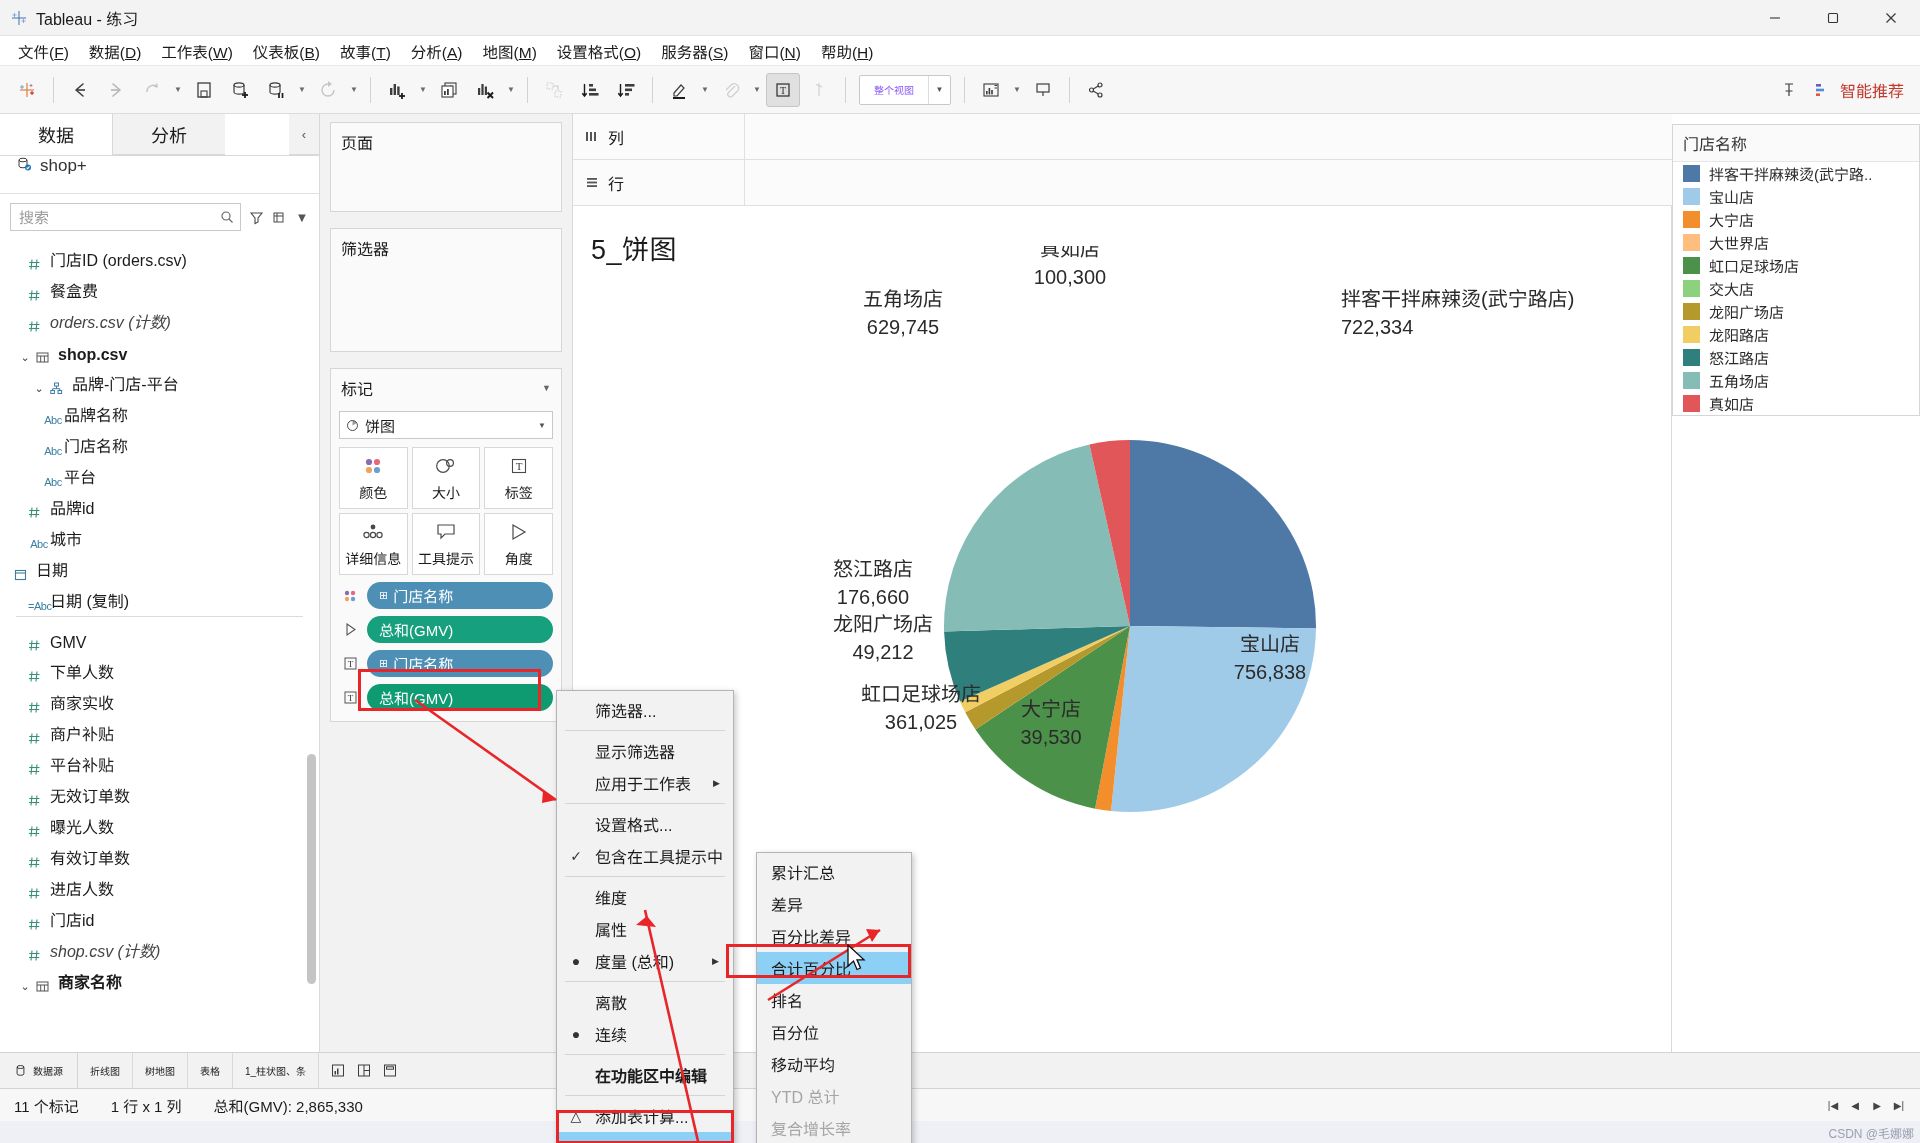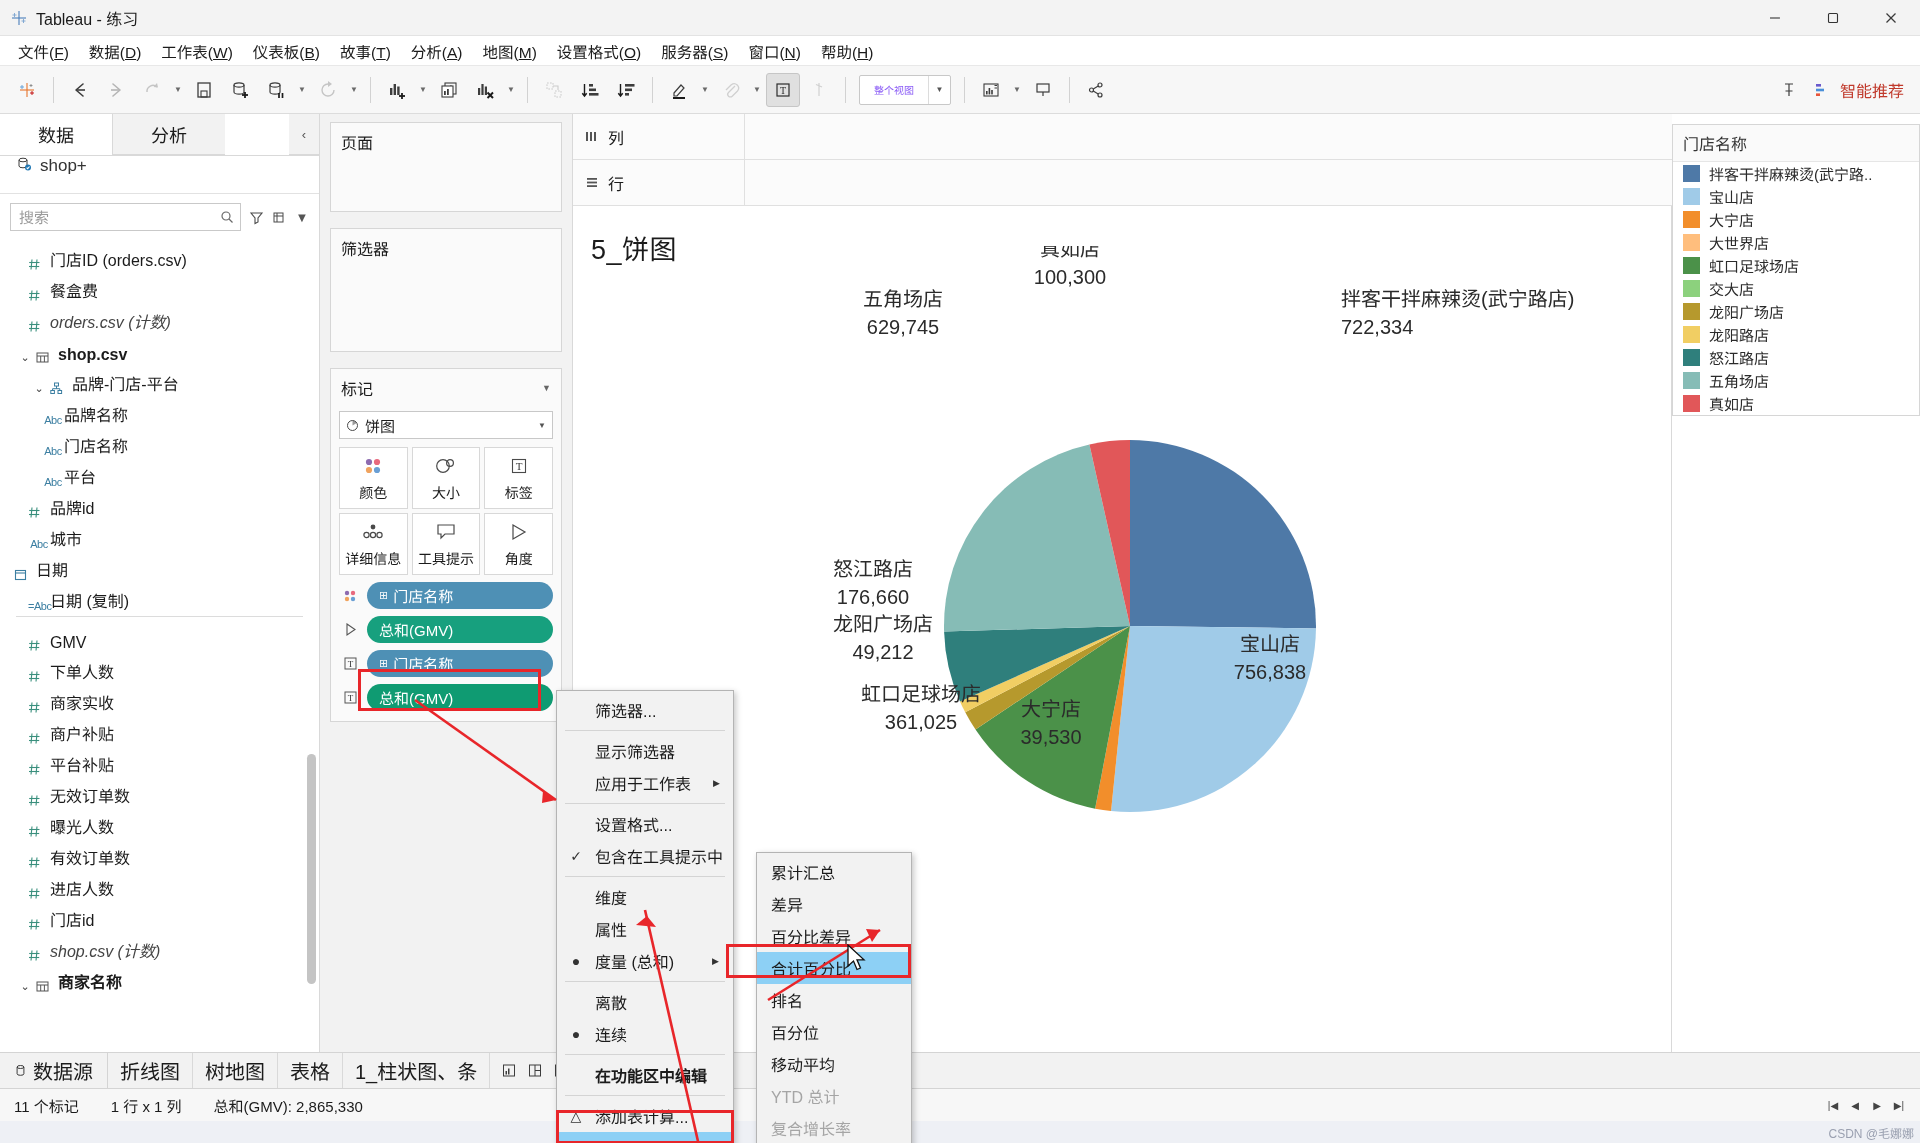--- a/index.html
+++ b/index.html
@@ -137,21 +137,21 @@
   .legend-card { border: 1px solid #d6d6d6; }
   .legend-hd { font-size: 16px; padding: 6px 10px; background: #fafafa;
                border-bottom: 1px solid #e6e6e6; }
   .legend-item { display: flex; align-items: center; gap: 9px; padding: 1px 10px; font-size: 15px;
                  color: #2b2b2b; white-space: nowrap; overflow: hidden; }
   .sw { width: 17px; height: 17px; flex: none; }
 
   
   .bottombar { position: absolute; left: 0; bottom: 0; width: 1920px; }
   .tabstrip { height: 36px; background: #f2f2f2; border-top: 1px solid #d4d4d4;
-              display: flex; align-items: stretch; font-size: 20px; }
+              display: flex; align-items: stretch; font-size: 10px; }
   .tab-left { display: flex; align-items: center; gap: 6px; padding: 0 14px;
               border-right: 1px solid #d4d4d4; color: #1b1b1b; }
   .sheet-tab { display: flex; align-items: center; padding: 0 12px; border-right: 1px solid #d9d9d9;
                color: #1b1b1b; background: #f2f2f2; white-space: nowrap; }
   .newtab-btns { display: flex; align-items: center; gap: 2px; padding: 0 8px; }
   .statusbar { height: 33px; background: #f7f7f7; border-top: 1px solid #d4d4d4;
                display: flex; align-items: center; font-size: 15px; color: #1b1b1b;
                padding-left: 14px; gap: 32px; }
   .status-right { margin-left: auto; display: flex; align-items: center; gap: 0;
                   padding-right: 10px; }

